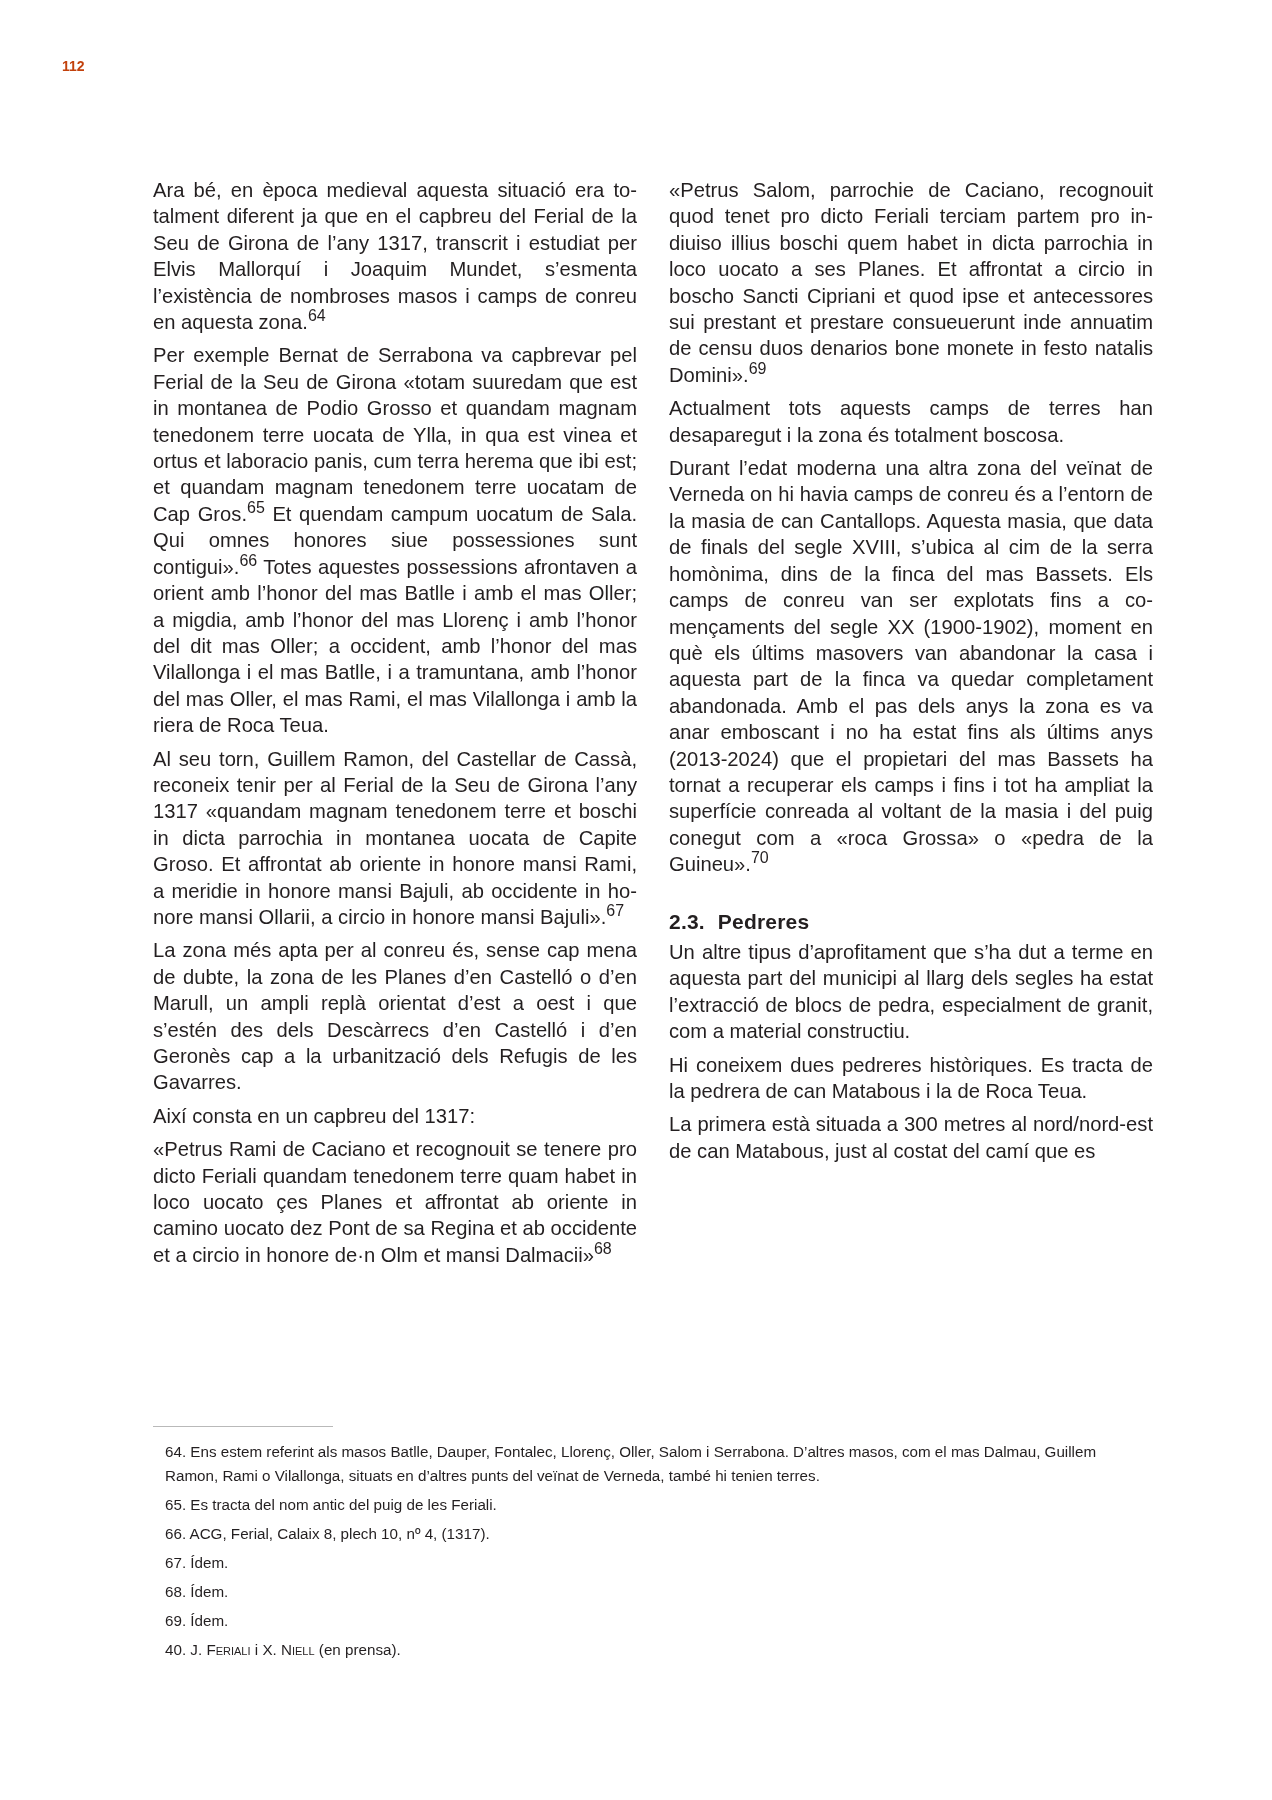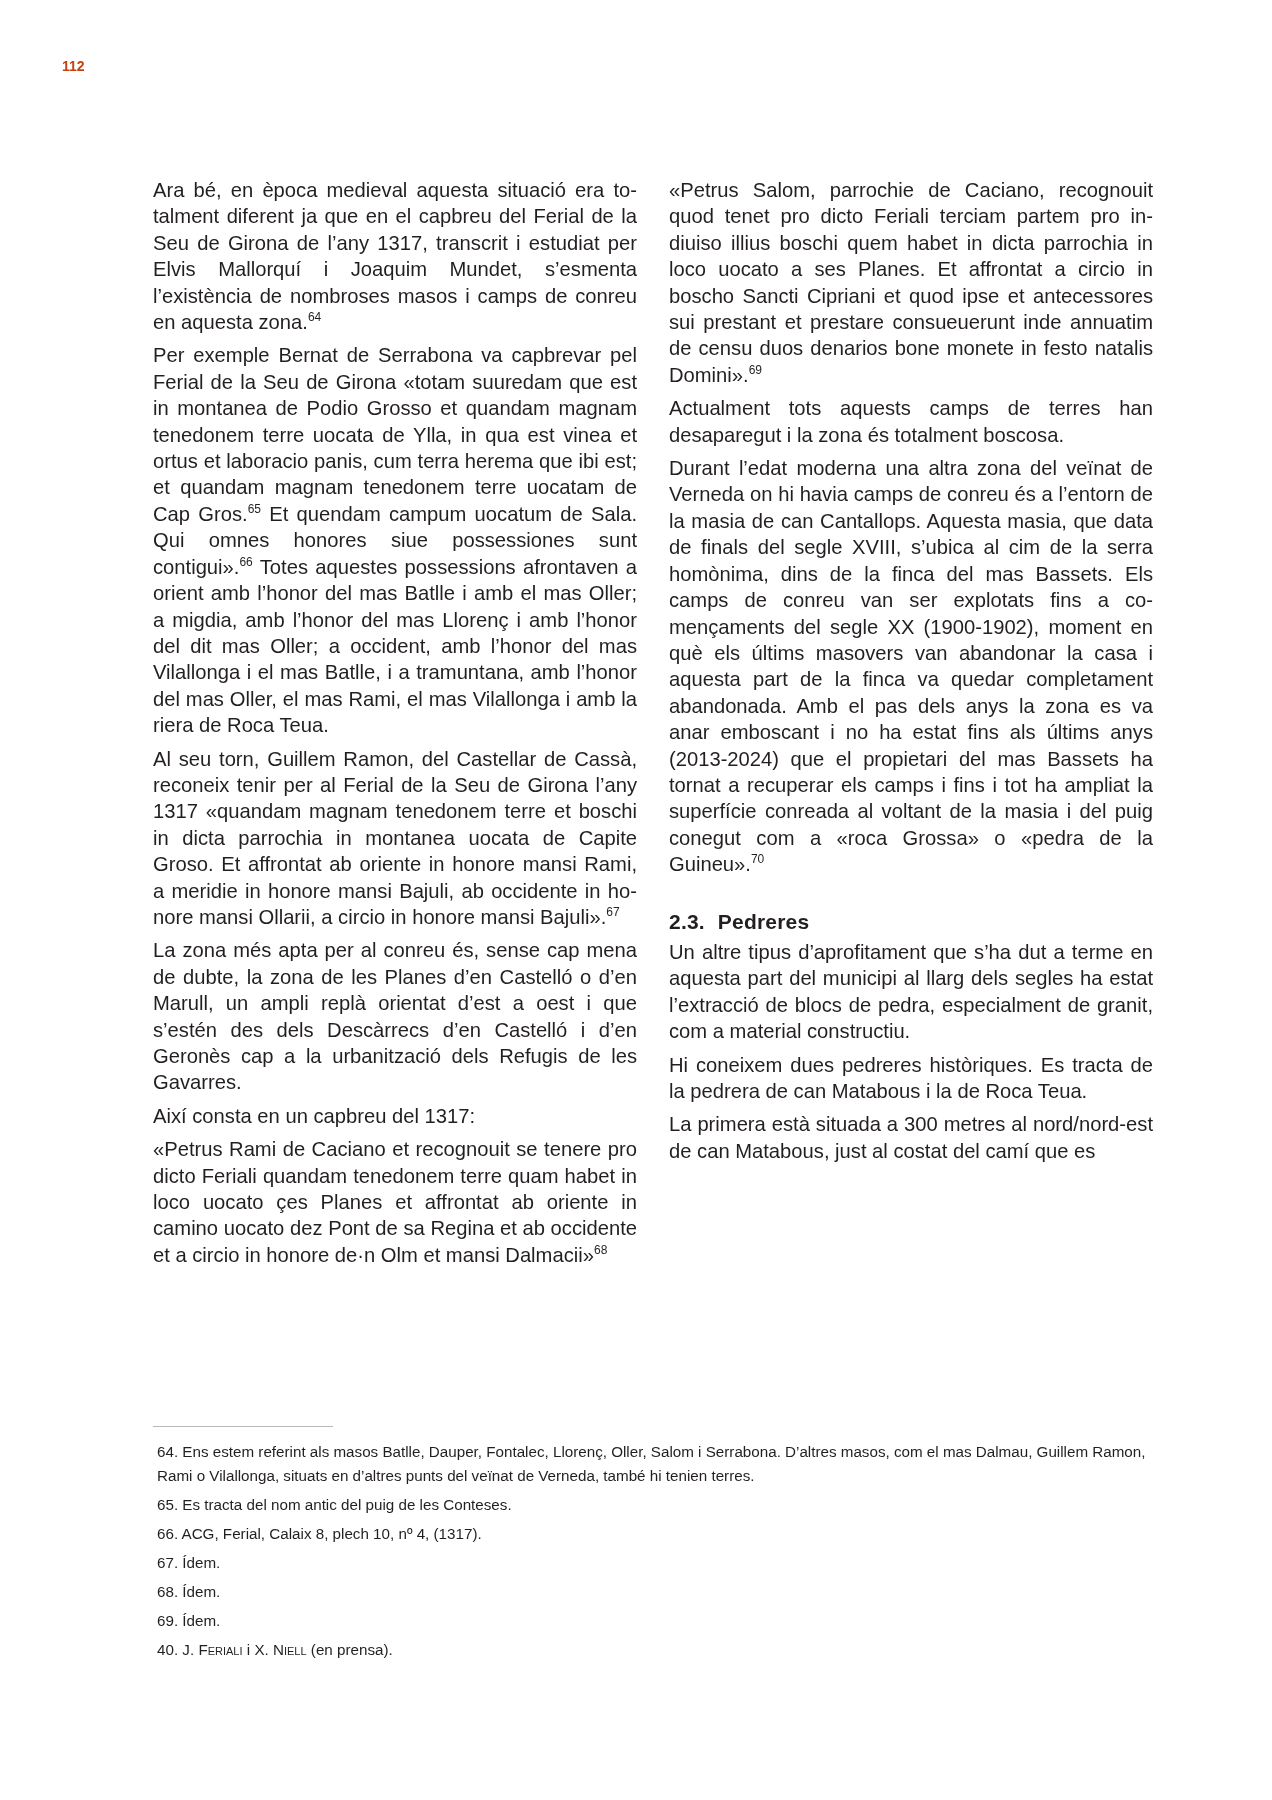--- a/index.html
+++ b/index.html
@@ -31,21 +31,21 @@
       line-height: 26.4px;
       text-align: justify;
       hyphens: manual;
     }
     .col-left { left: 153px; }
     .col-right { left: 669px; }
     .column p {
       margin: 0 0 7px 0;
     }
     sup {
-      font-size: 12px;
+      font-size: 16px;
       line-height: 0;
       vertical-align: 8px;
       margin-top: 8px;
     }
     .section-heading {
       font-weight: bold;
       font-size: 21px;
       margin: 31px 0 4px 0;
       letter-spacing: 0.2px;
     }
@@ -63,21 +63,21 @@
     .footnotes {
       position: absolute;
       left: 153px;
       top: 1440px;
       width: 1000px;
       font-size: 15.2px;
       line-height: 24px;
       color: #231f20;
     }
     .footnotes .fn {
-      margin: 0 0 5px 4px;
+      margin: 0 0 5px 12px;
     }
     .sc {
       font-variant: small-caps;
     }
   </style>
 </head>
 <body>
 
 <div class="page-number">112</div>
 
@@ -99,19 +99,19 @@
 
   <p><span>Un altre tipus d’aprofitament que s’ha dut a terme en aquesta part del municipi al llarg dels segles ha estat l’extracció de blocs de pedra, especialment de granit, com a material constructiu.</span></p>
   <p><span>Hi coneixem dues pedreres històriques. Es trac­ta de la pedrera de can Matabous i la de Roca Teua.</span></p>
   <p><span>La primera està situada a 300 metres al nord/nord-est de can Matabous, just al costat del camí que es</span></p>
 </div>
 
 <div class="footnote-rule"></div>
 
 <div class="footnotes">
   <div class="fn"><span>64.</span> <span>Ens estem referint als masos Batlle, Dauper, Fontalec, Llorenç, Oller, Salom i Serrabona. D’altres masos, com el mas Dalmau, Guillem Ramon, Rami o Vilallonga, situats en d’altres punts del veïnat de Verneda, també hi tenien terres.</span></div>
-  <div class="fn"><span>65.</span> <span>Es tracta del nom antic del puig de les Conteses.</span></div>
+  <div class="fn"><span>65.</span> <span>Es tracta del nom antic del puig de les Feriali.</span></div>
   <div class="fn"><span>66.</span> <span>ACG, Ferial, Calaix 8, plech 10, nº 4, (1317).</span></div>
   <div class="fn"><span>67.</span> <span>Ídem.</span></div>
   <div class="fn"><span>68.</span> <span>Ídem.</span></div>
   <div class="fn"><span>69.</span> <span>Ídem.</span></div>
   <div class="fn"><span>40.</span> <span>J.</span> <span class="sc">Feriali</span> <span>i</span> <span>X.</span> <span class="sc">Niell</span> <span>(en prensa).</span></div>
 </div>
 
 </body></html>

